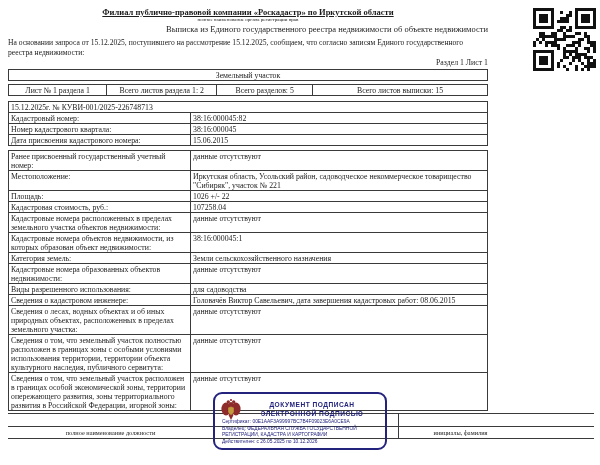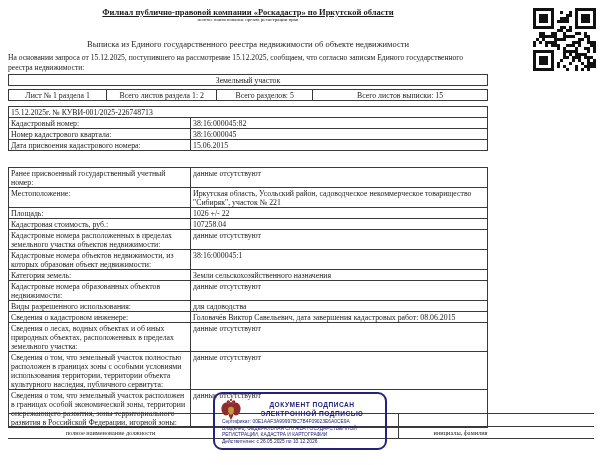--- a/index.html
+++ b/index.html
@@ -1,32 +1,32 @@
 <!DOCTYPE html>
 <html><head>
 <meta charset="utf-8">
 <style>
   html,body{margin:0;padding:0;background:#e8e8e8;}
   .page{position:relative;width:600px;height:465px;background:#ffffff;overflow:hidden;
         font-family:"Liberation Serif",serif;color:#1c1c1c;}
   .content{position:absolute;left:8px;top:7px;width:480px;}
   .org-name{font-size:8.5px;font-weight:bold;text-decoration:underline;text-align:center;line-height:10px;}
   .org-caption{font-size:5px;text-align:center;line-height:6px;color:#222;}
-  .doc-title{font-size:8.5px;text-align:center;line-height:10px;margin-top:16px;}
+  .doc-title{font-size:8.5px;text-align:right;line-height:10px;margin-top:1px;}
   .section-title{font-size:8.5px;text-align:center;line-height:10px;margin-top:13px;}
   .basis{font-size:7.6px;line-height:9.5px;margin-top:4px;}
   .sheet-label{font-size:7.8px;text-align:right;line-height:9px;margin-top:1px;}
   table{width:100%;border-collapse:collapse;table-layout:fixed;padding-left:12px;}
   td{border:1px solid #3a3a3a;font-size:7.8px;line-height:9px;padding:0.5px 2px;vertical-align:top;
      overflow:hidden;}
   .center{text-align:center;}
   .tblA{margin-top:2px;}
   .tblB{margin-top:3px;}
   .tblC{margin-top:5px;}
-  .tblD{margin-top:16px;}
+  .tblD{margin-top:4px;}
   tr.h1 td{height:9px;}
   tr.h2 td{height:18px;}
   tr.h4 td{height:36px;}
   
   .hline{position:absolute;left:8px;width:586px;height:1px;background:#3a3a3a;}
   .vline{position:absolute;width:1px;background:#3a3a3a;}
   .foot-caption{position:absolute;font-size:6.3px;line-height:8px;text-align:center;color:#1c1c1c;}
   
   .stamp{position:absolute;left:213px;top:392px;width:174px;height:58px;
          border:2px solid #23237d;border-radius:9px;box-sizing:border-box;background:transparent;}
@@ -43,20 +43,21 @@
 <body>
 
 <div class="page">
 
   <div class="content">
 
     <div class="org-name">Филиал публично-правовой компании «Роскадастр» по Иркутской области</div>
     <div class="org-caption">полное наименование органа регистрации прав</div>
     <div class="doc-title">Выписка из Единого государственного реестра недвижимости об объекте недвижимости</div>
     <div class="basis">На  основании запроса от 15.12.2025, поступившего на рассмотрение 15.12.2025, сообщаем, что согласно записям Единого государственного реестра недвижимости:</div>
+    <div class="sheet-label">Раздел 1 Лист 1</div>
 
     <table class="tblA">
       <tbody>
           <tr class="h1">
             <td class="center">Земельный участок</td>
           </tr>
     </tbody>
       </table>
 
     <table class="tblB">

